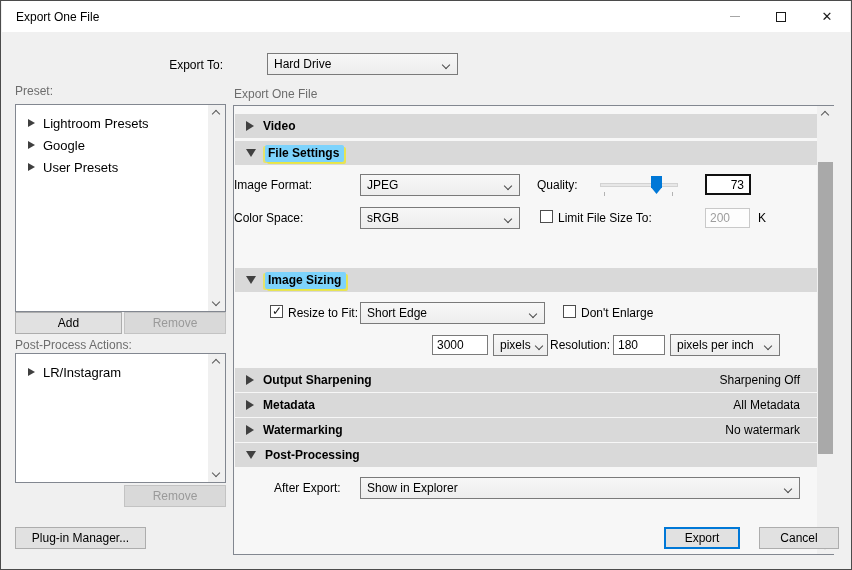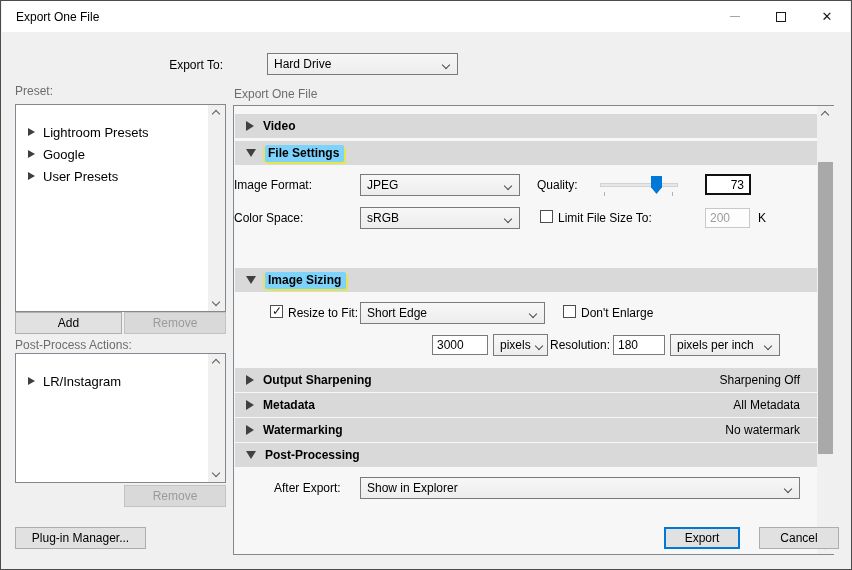--- a/index.html
+++ b/index.html
@@ -32,21 +32,21 @@
 
   
   .exportto-label { position:absolute; left:120px; top:57px; width:102px; text-align:right; }
   .exportto-dd { left:230px; top:52px; width:191px;margin-left:36px; }
 
   
   .preset-label { position:absolute; left:14px; top:83px; }
   .listbox { position:absolute; left:14px; width:211px; background:#fff; border:1px solid #828790; }
   .listbox.presets { top:103px; height:208px; }
   .listbox.ppa { top:352px; height:130px; }
-  .list-items { position:absolute; left:0; top:16px; right:17px; }
+  .list-items { position:absolute; left:0; top:7px; right:17px; }
   .list-item { height:22px; display:flex; align-items:center; padding-left:12px; font-size:13px; }
   .tri-right { width:0; height:0; border-left:7px solid #3f3f3f; border-top:4.5px solid transparent; border-bottom:4.5px solid transparent; margin-right:8px; flex:none; }
   .vscroll { position:absolute; right:0; top:0; bottom:0; width:17px; background:#f0f0f0; }
   .vscroll .chev { position:absolute; left:5px; border-color:#5a5a5a; }
   .vscroll .chev.up { top:6px; }
   .vscroll .chev.down { bottom:6px; }
   .vscroll .thumb { position:absolute; left:1px; width:15px; background:#a9a9a9; }
   .btn-add { left:14px; top:311px; width:107px; }
   .btn-remove1 { left:123px; top:311px; width:102px; }
   .ppa-label { position:absolute; left:14px; top:337px; }

